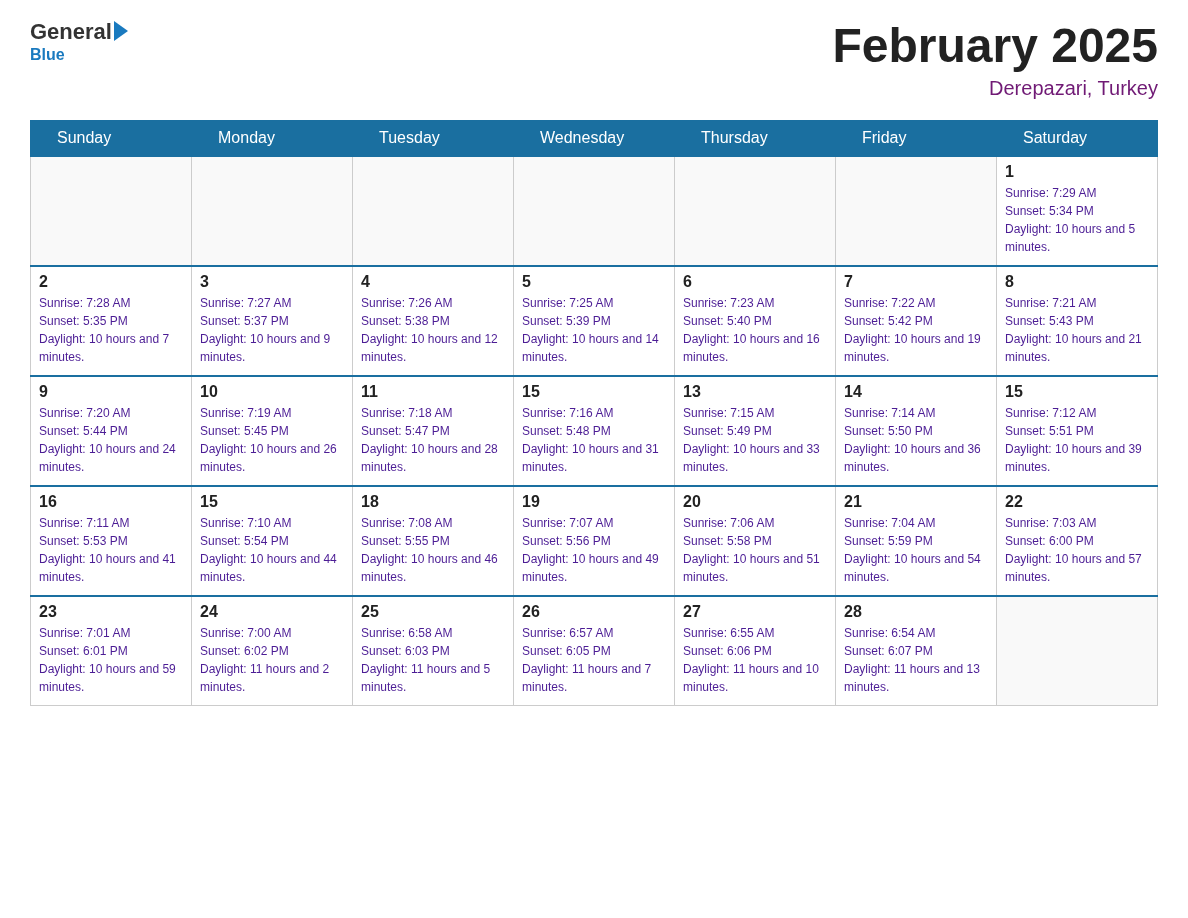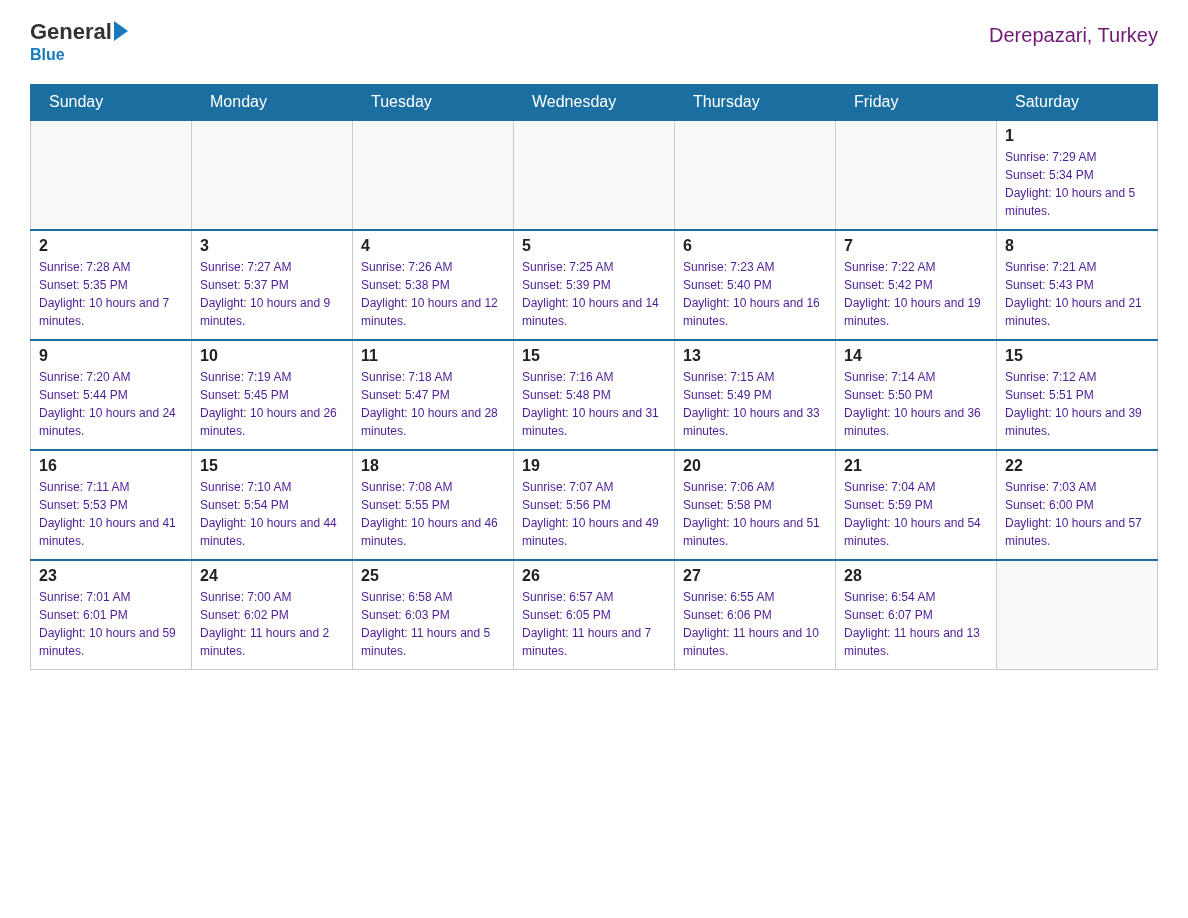--- a/index.html
+++ b/index.html
@@ -51,21 +51,21 @@
     .calendar {
       width: 100%;
       border-collapse: collapse;
       border: 1px solid #ccc;
     }
     .calendar th {
       background-color: #1a6fa0;
       color: #fff;
       font-size: 16px;
       font-weight: normal;
-      padding: 8px 18px;
+      padding: 8px 26px;
       text-align: left;
       border: 1px solid #1a6fa0;
     }
     .calendar td {
       vertical-align: top;
       padding: 6px 8px;
       border: 1px solid #ccc;
       width: calc(100% / 7);
       min-height: 110px;
       height: 110px;
@@ -100,20 +100,21 @@
     <div>
       <div style="font-size:22px; font-weight:bold; color:#333; line-height:1.1;">
         <span>General</span><span class="logo-arrow"></span>
       </div>
       <div style="font-size:16px; font-weight:bold; color:#1a7abf; line-height:1.1; margin-top:2px;">
         <span>Blue</span>
       </div>
     </div>
   </div>
   <div class="title-block">
+    <div class="cal-title">February 2025</div>
     <div class="cal-subtitle">Derepazari, Turkey</div>
   </div>
 </div>
 
 <table class="calendar">
   <thead>
     <tr>
       <th>Sunday</th>
       <th>Monday</th>
       <th>Tuesday</th>

